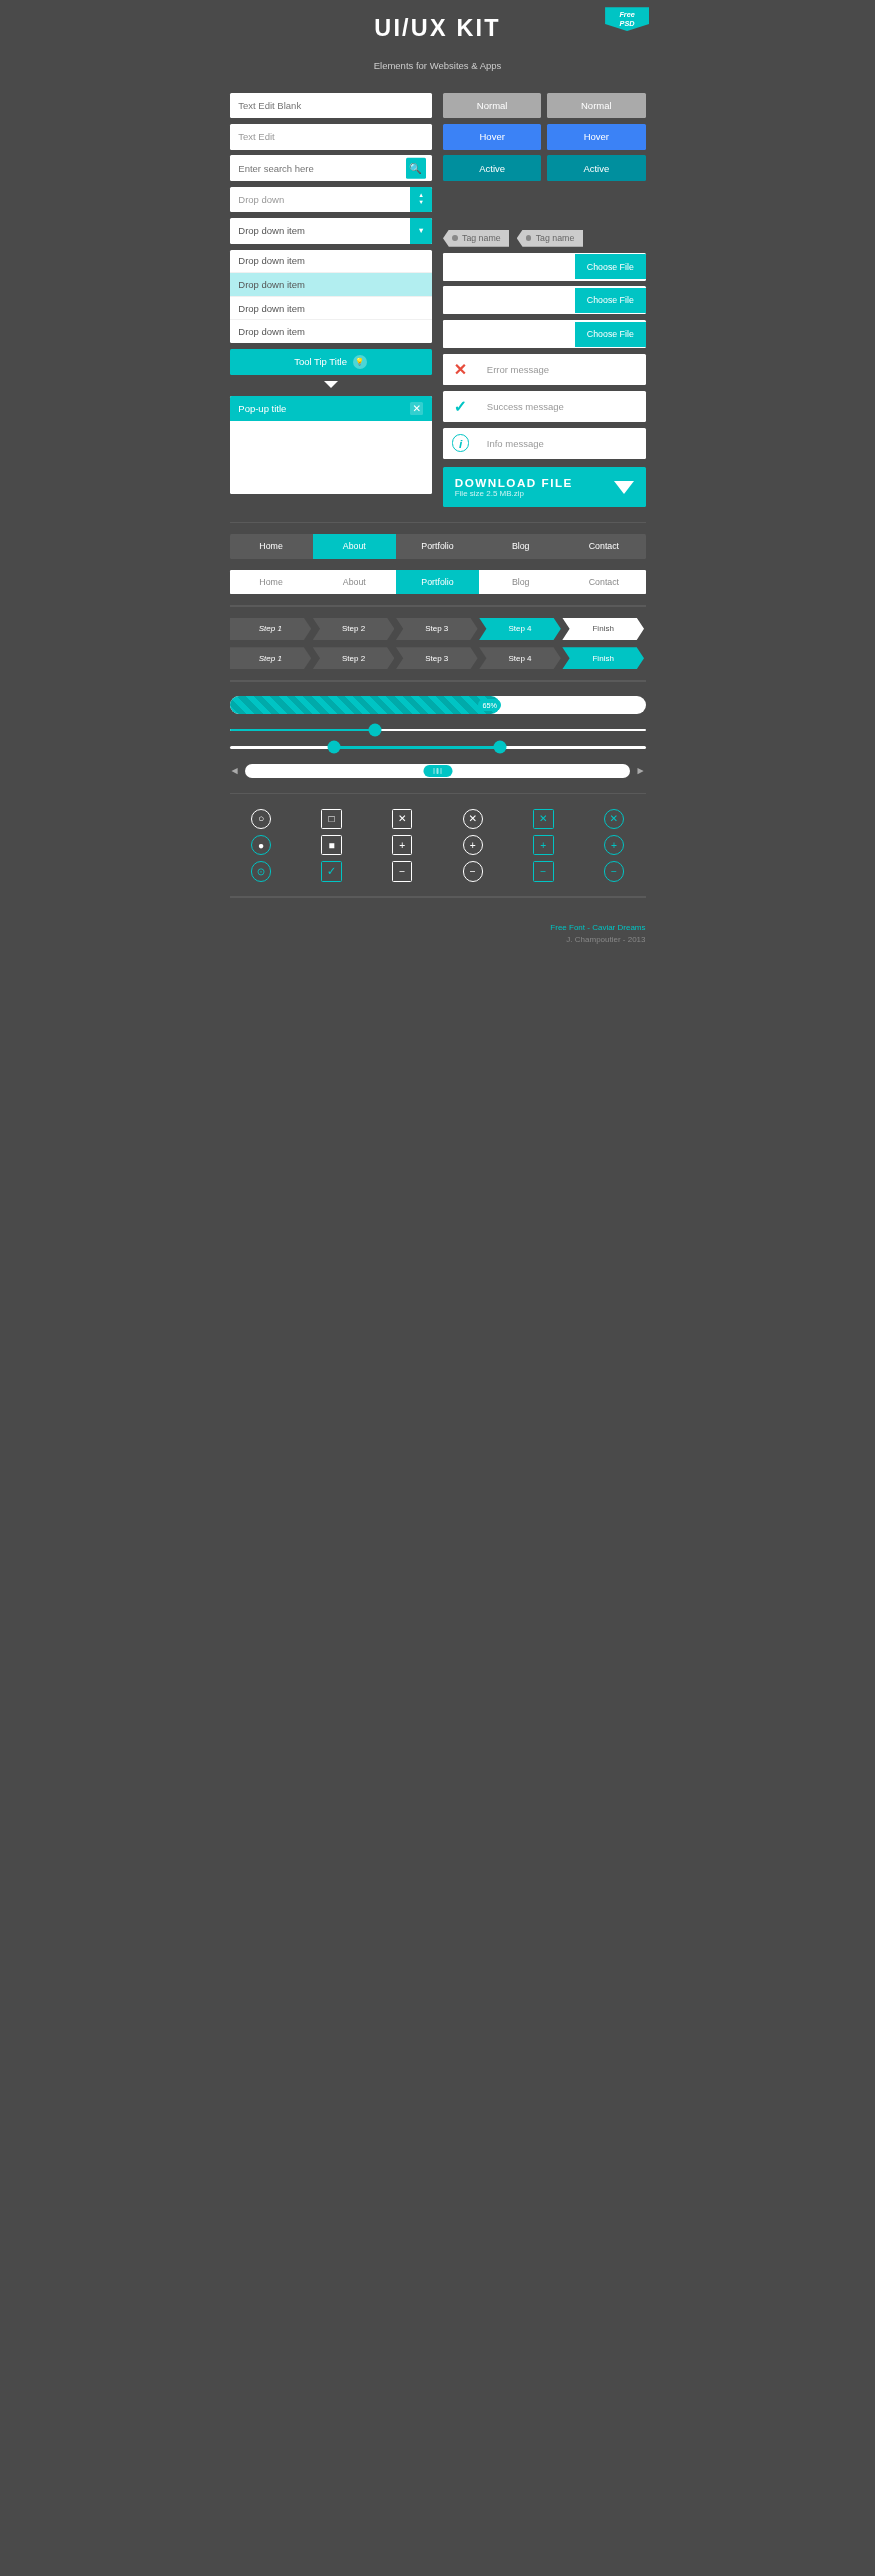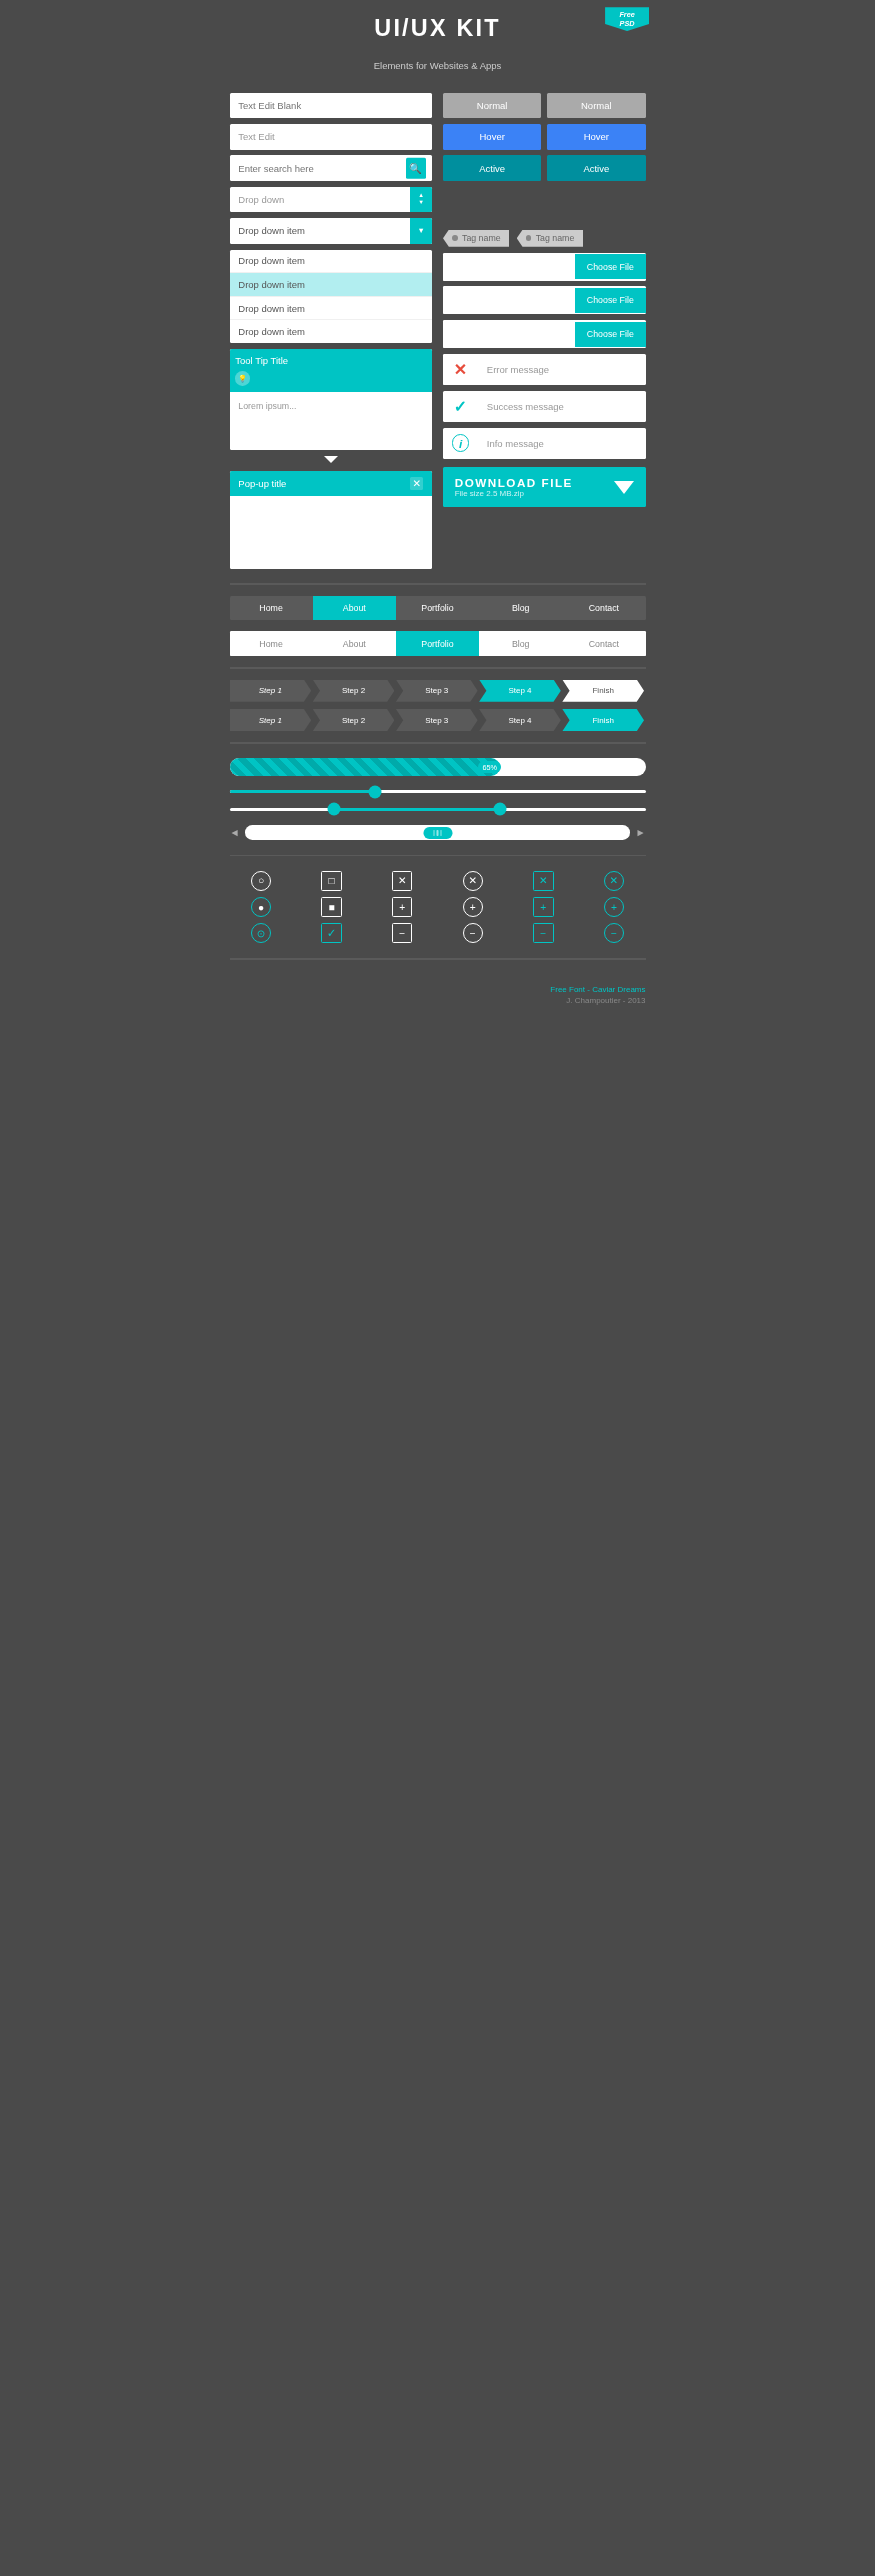--- a/index.html
+++ b/index.html
@@ -178,24 +178,23 @@
       border-radius: 1.5px;
       overflow: hidden;
     }
     .tooltip-title {
       background: #00c4c4;
       color: #fff;
       text-align: center;
       padding: 5.8px;
       font-size: 9.5px;
       display: flex;
-      align-items: flex-start;
+      align-items: center;
       justify-content: center;
       gap: 5.8px;
-      flex-direction: column;
     }
     .tooltip-title .bulb {
       background: rgba(255,255,255,0.3);
       border-radius: 50%;
       width: 14.6px;
       height: 14.6px;
       display: flex;
       align-items: center;
       justify-content: center;
       font-size: 7.3px;
@@ -244,21 +243,21 @@
       align-items: center;
       justify-content: center;
       border-radius: 1.5px;
     }
     .popup-body {
       min-height: 73px;
       padding: 8.8px;
     }
 
     
-    .right-col { display: flex; flex-direction: column; gap: 5.8px; }
+    .right-col { display: flex; flex-direction: column; gap: 5.8px; justify-content: space-between; }
 
     
     .btn-row {
       display: grid;
       grid-template-columns: 1fr 1fr;
       gap: 5.8px;
     }
     .btn {
       padding: 7.3px;
       text-align: center;
@@ -689,21 +688,20 @@
       <div class="dropdown-list-item active">Drop down item</div>
       <div class="dropdown-list-item">Drop down item</div>
       <div class="dropdown-list-item">Drop down item</div>
     </div>
 
     <div class="tooltip-box">
       <div class="tooltip-title">
         <span>Tool Tip Title</span>
         <div class="bulb">💡</div>
       </div>
-      <div class="tooltip-body">Lorem ipsum...</div>
     </div>
     <div class="tooltip-pointer"></div>
 
     <div class="popup-box">
       <div class="popup-title">
         <span>Pop-up title</span>
         <div class="popup-close">✕</div>
       </div>
       <div class="popup-body"></div>
     </div>

